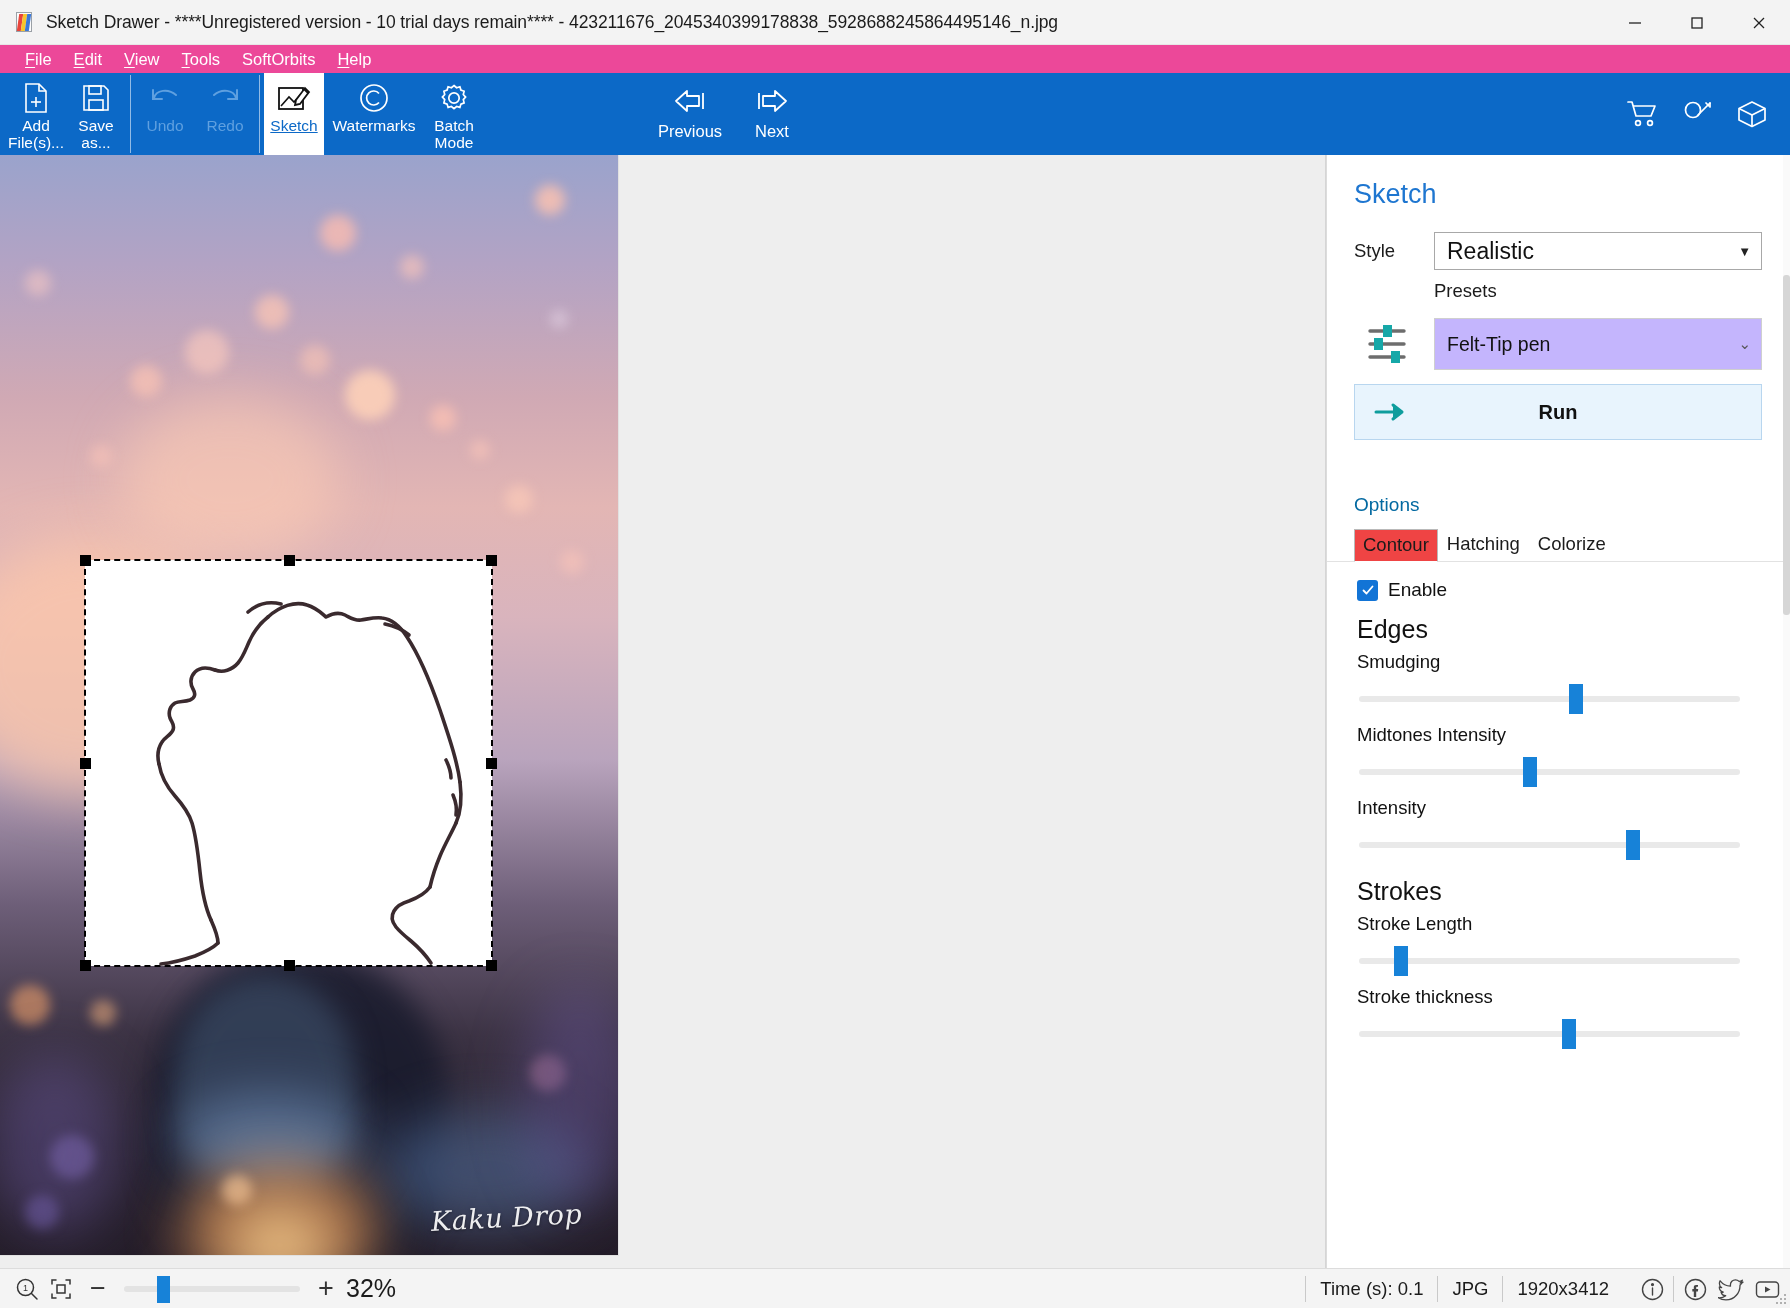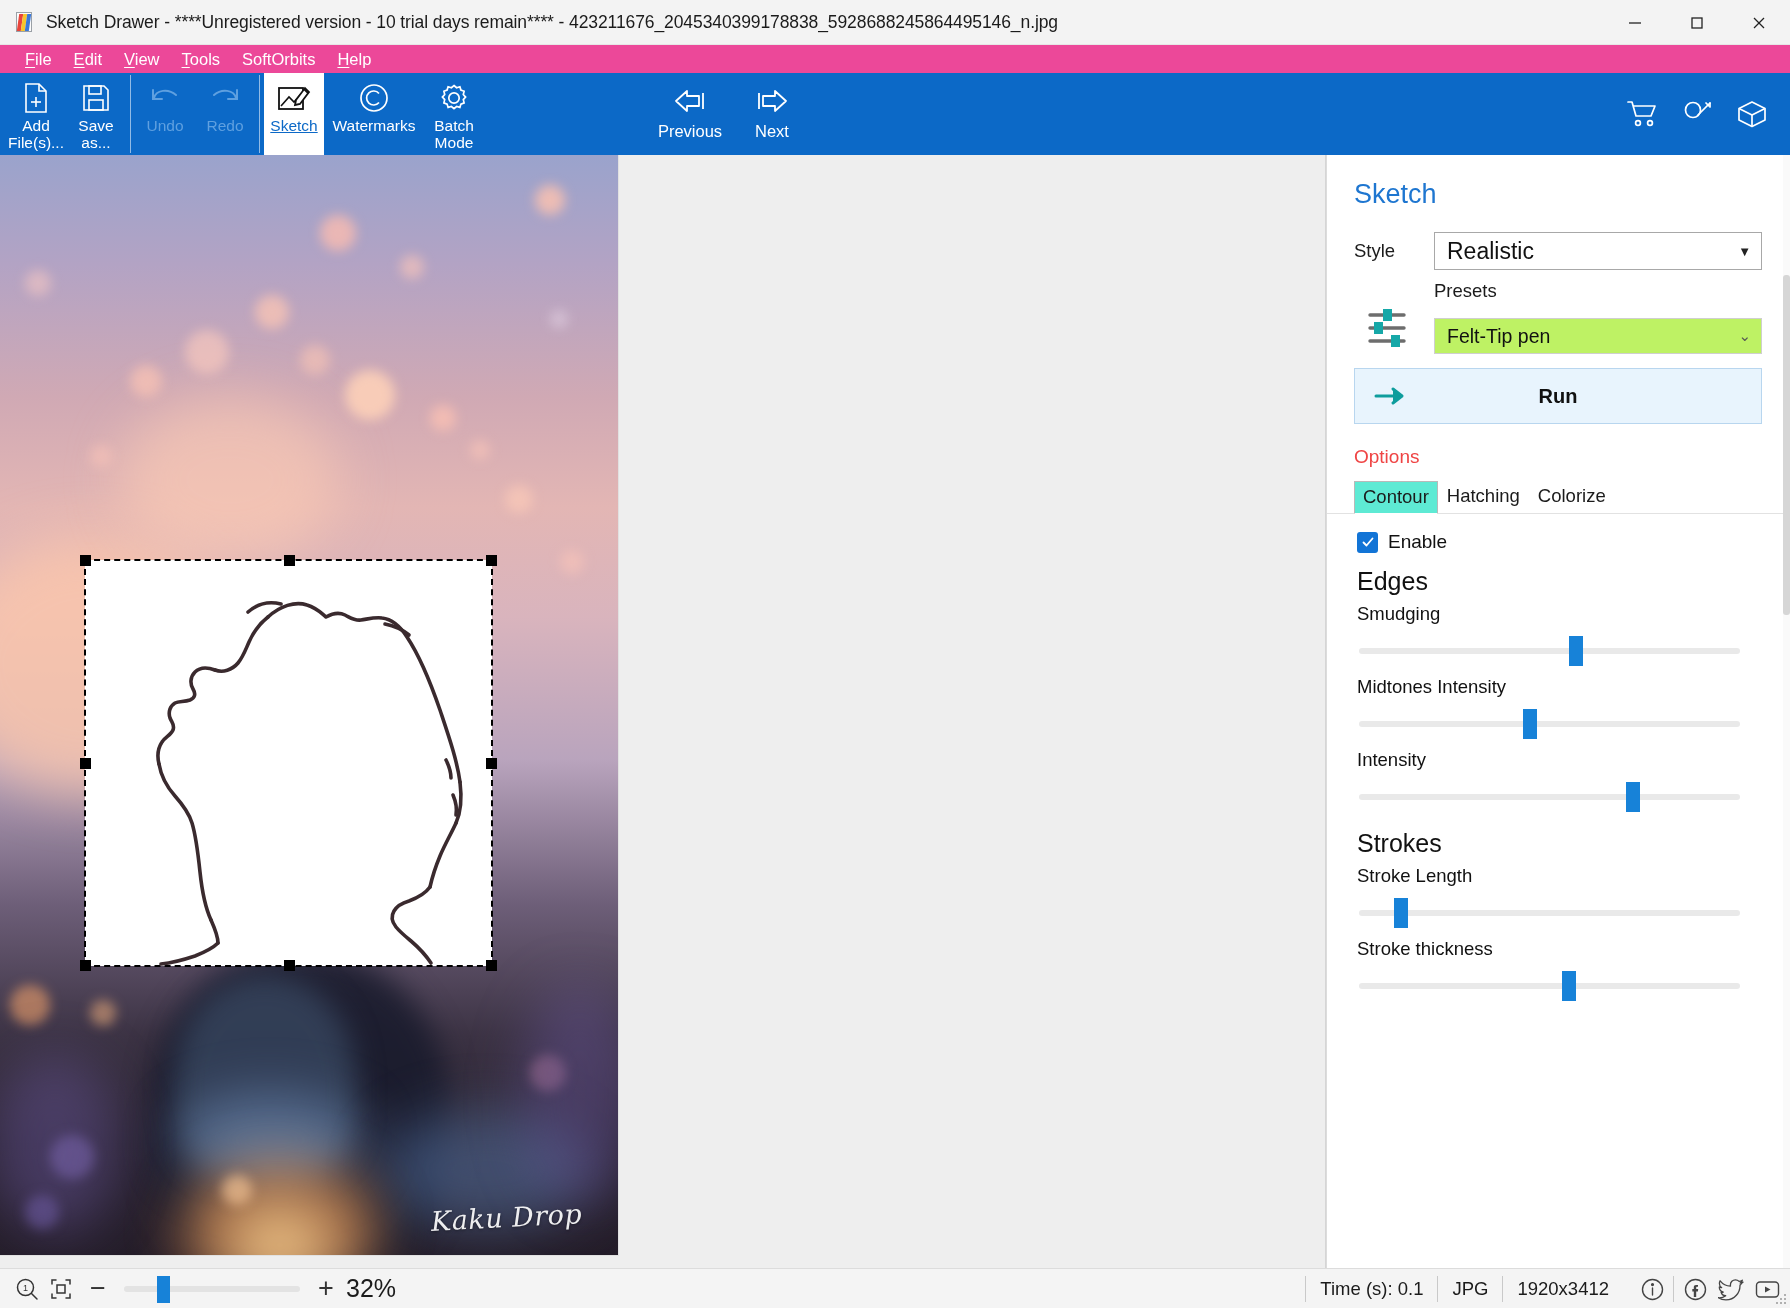--- a/index.html
+++ b/index.html
@@ -196,50 +196,50 @@
     font-size: 23px; color: #111;
   }
   .combo .caret { font-size: 13px; color: #222; }
   .presets-block {
     display: flex; align-items: flex-end; padding: 10px 28px 0 27px; gap: 14px;
   }
   .sliders-icon { width: 66px; flex: 0 0 66px; display: flex; align-items: center; justify-content: center; padding-bottom: 4px;}
   .presets-col { flex: 1 1 auto; }
   .presets-lbl { font-size: 18.5px; color: #1b1b1b; margin-bottom: 16px; }
   .combo-sm {
-    height: 36px; border: 1px solid #cfcfcf; background: #bef264;
+    height: 52px; border: 1px solid #cfcfcf; background: #c4b5fd;
     display: flex; align-items: center; justify-content: space-between;
     padding: 0 10px 0 12px; font-size: 19.5px; color: #111;
   }
   .combo-sm .chev { color: #555; font-size: 15px; }
   .run-btn {
     margin: 14px 28px 0 27px;
     height: 56px; background: #e8f4fd; border: 1px solid #b8d6ef;
     display: flex; align-items: center; position: relative;
     cursor: default;
   }
   .run-arrow { position: absolute; left: 18px; display: flex; align-items: center;}
   .run-label {
     width: 100%; text-align: center; font-size: 20px;
     font-weight: bold; color: #111;
   }
-  .options-lbl { font-size: 19px; color: #ef4444; padding: 22px 0 0 27px; }
+  .options-lbl { font-size: 19px; color: #0369a1; padding: 22px 0 0 27px; margin-top: 32px; }
   .tabs {
     display: flex; align-items: flex-end;
     padding: 12px 0 0 27px;
     border-bottom: 1px solid #e2e2e2;
     margin-right: 7px;
   }
   .tab {
     font-size: 18.5px; color: #1b1b1b; padding: 4px 8px 5px 8px;
     cursor: default; border: 1px solid transparent;
   }
   .tab.active {
     border: 1px solid #b9b9b9; border-bottom-color: #ffffff;
-    background: #5eead4; margin-bottom: -1px;
+    background: #ef4444; margin-bottom: -1px;
   }
   .opt-body { padding: 0 28px 0 30px; }
   .checkrow { display: flex; align-items: center; gap: 10px; padding-top: 17px; }
   .cbx {
     width: 21px; height: 21px; border-radius: 3px;
     background: #1274d6; display: flex; align-items: center; justify-content: center;
   }
   .cbx svg { display: block; }
   .cbx-lbl { font-size: 19px; color: #111; }
   .sec-head { font-size: 25px; color: #111; padding-top: 14px; font-weight: 400; }

